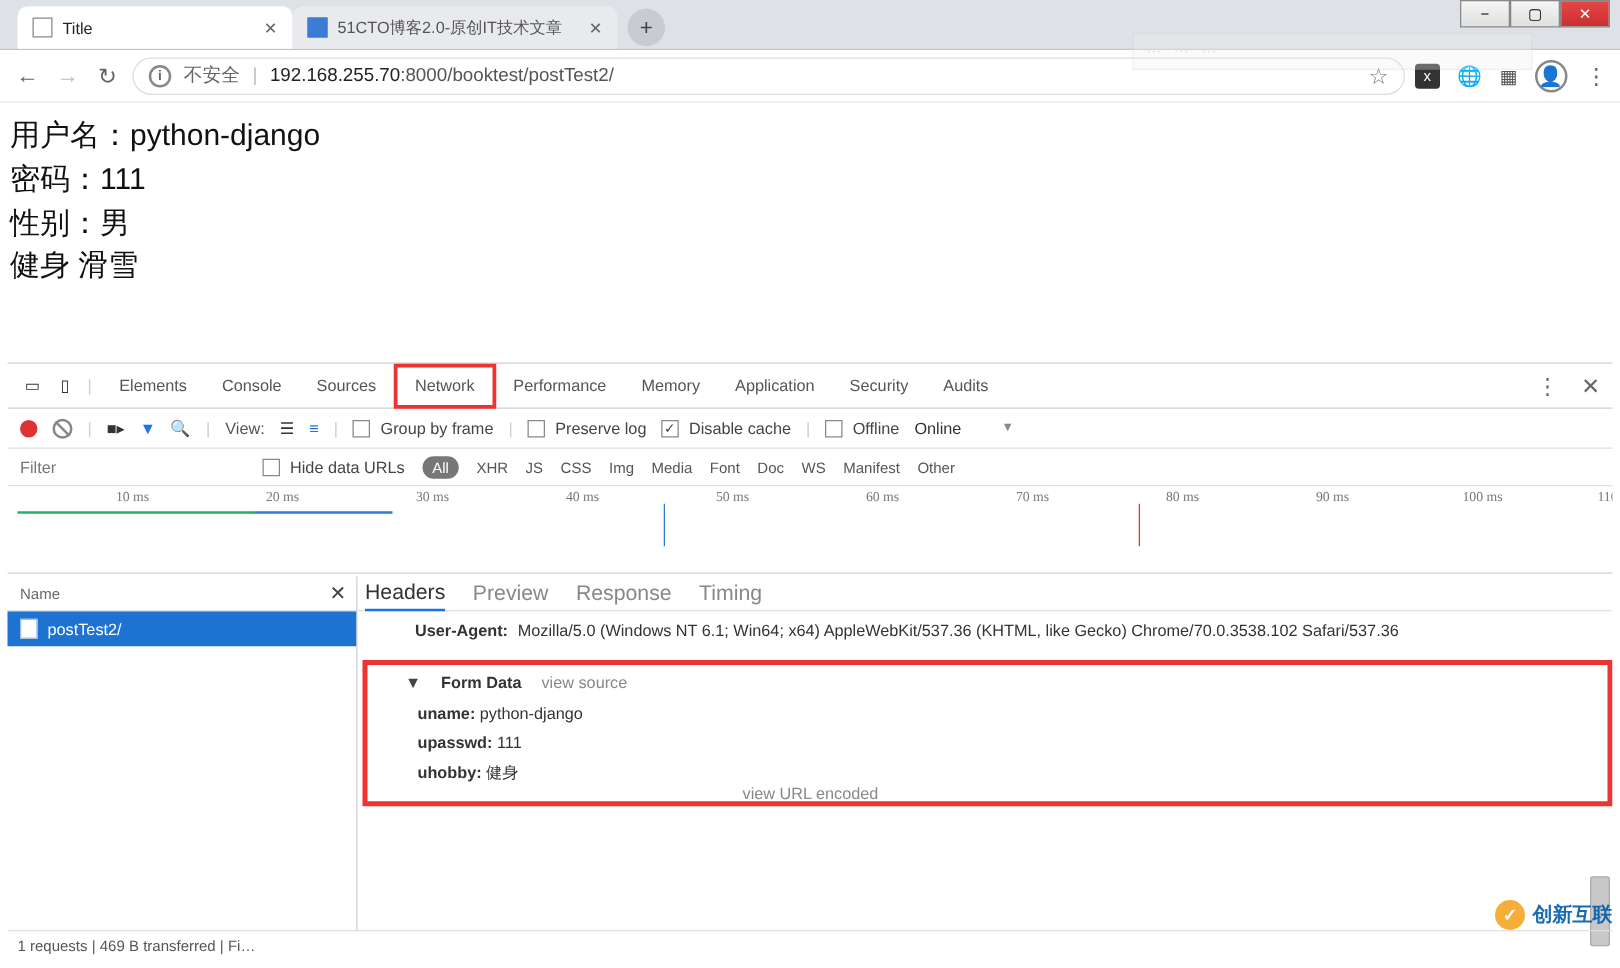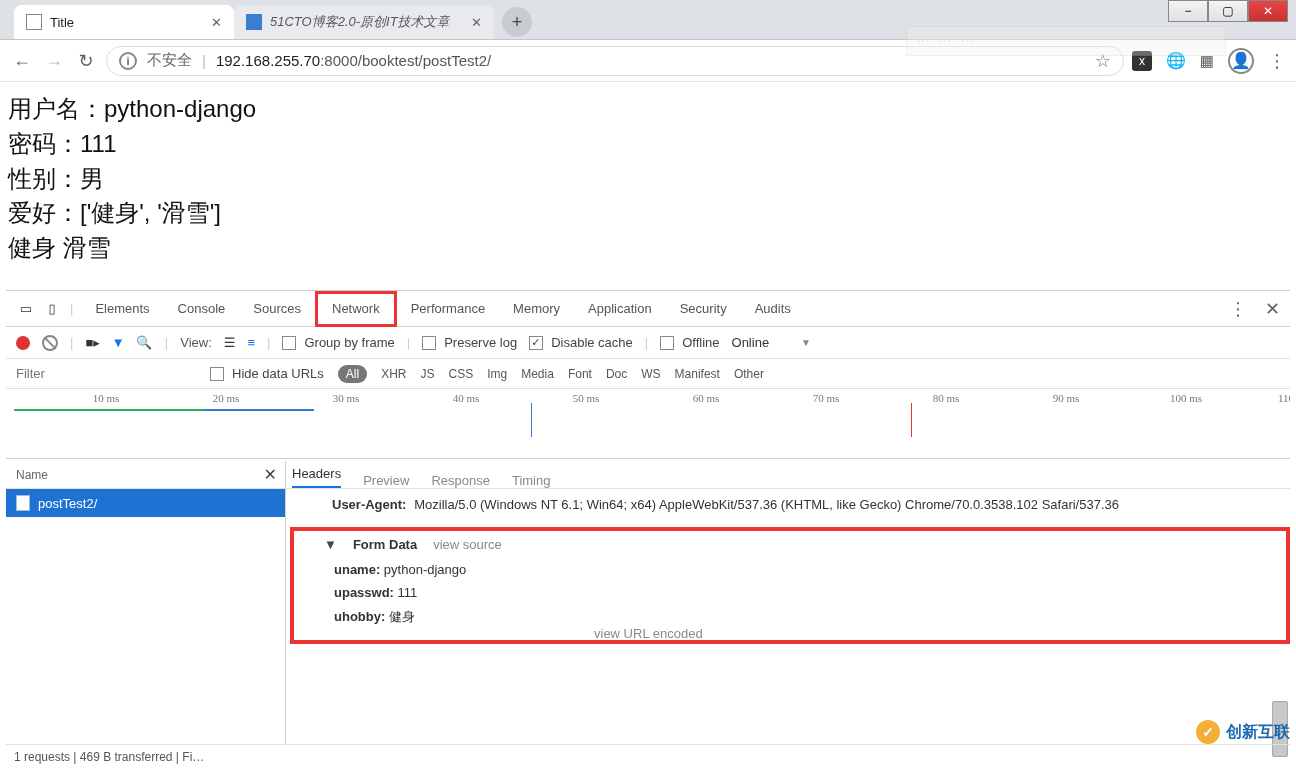--- a/index.html
+++ b/index.html
@@ -68,21 +68,21 @@
 .tl-vblue { position:absolute; top:14px; width:1px; height:34px; background:#2e7dd6; }
 
 .dt-body { position:absolute; top:170px; left:0; right:0; bottom:24px; display:flex; }
 .req-panel { width:280px; border-right:1px solid #d0d0d0; display:flex; flex-direction:column; }
 .req-header { height:28px; display:flex; align-items:center; padding:0 10px; border-bottom:1px solid #e0e0e0; font-size:12px; color:#666; position:relative; }
 .req-header .x { position:absolute; right:8px; font-size:16px; color:#444; }
 .req-item { height:28px; display:flex; align-items:center; background:#1d72d2; color:#fff; padding:0 10px; gap:8px; font-size:13px; }
 .req-item .file-icon { width:14px; height:16px; background:#fff; border:1px solid #9fbde0; }
 
 .detail-panel { flex:1; overflow:auto; }
-.detail-tabs { height:28px; display:flex; align-items:flex-end; border-bottom:1px solid #e0e0e0; padding:0 6px; gap:22px; font-size:13px; color:#888; }
+.detail-tabs { height:28px; display:flex; align-items:center; border-bottom:1px solid #e0e0e0; padding:0 6px; gap:22px; font-size:17px; color:#888; }
 .detail-tabs .active-tab { color:#333; border-bottom:2px solid #1a73e8; height:28px; display:flex; align-items:center; }
 .ua-row { padding:6px 10px; font-family: Consolas, monospace; font-size:13px; line-height:1.5;margin-left:36px; }
 .ua-row b { font-weight:bold; }
 
 .formdata-box { margin:6px 0 6px -26px; border:4px solid #e33; padding:6px 10px 10px 30px; }
 .section-head { display:flex; align-items:center; gap:16px; font-size:13px; margin-bottom:6px; }
 .section-head .tri { color:#444; }
 .section-head .sec-title { font-weight:bold; }
 .section-head .sec-link { color:#888; }
 .url-enc { color:#888; font-size:13px; margin-left:18px; position:relative; top:-24px; left:260px;}
@@ -108,21 +108,21 @@
 </div>
 
 <div class="tabstrip">
   <div class="tab active">
     <span class="tab-icon"></span>
     <span>Title</span>
     <span class="tab-close">✕</span>
   </div>
   <div class="tab" style="min-width:260px; background:#e8eaed;">
     <span class="tab-icon blue"></span>
-    <span style="white-space:nowrap; overflow:hidden; text-overflow:ellipsis; max-width:190px;font-style:italic;">51CTO博客2.0-原创IT技术文章</span>
+    <span style="white-space:nowrap; overflow:hidden; text-overflow:ellipsis; max-width:190px;">51CTO博客2.0-原创IT技术文章</span>
     <span class="tab-close">✕</span>
   </div>
   <div class="newtab">+</div>
   <div class="ghost-area"></div>
 </div>
 
 <div class="ghost-window">
   <span>⋯</span>
     <span>⋯</span>
     <span>⋯</span>
@@ -149,21 +149,20 @@
         <span>👤</span>
       </div>
     <span class="dots">⋮</span>
   </div>
 </div>
 
 <div class="page">
   <div>用户名：python-django</div>
   <div>密码：111</div>
   <div>性别：男</div>
-  <div>爱好：['健身', '滑雪']</div>
   <div>健身 滑雪</div>
 </div>
 
 <div class="devtools">
   <div class="dt-tabs">
     <span class="inspect">▭</span>
     <span class="inspect" style="margin-left:6px;">▯</span>
     <span style="color:#ccc; margin:0 8px;">|</span>
     <div class="dtab">Elements</div>
     <div class="dtab">Console</div>

